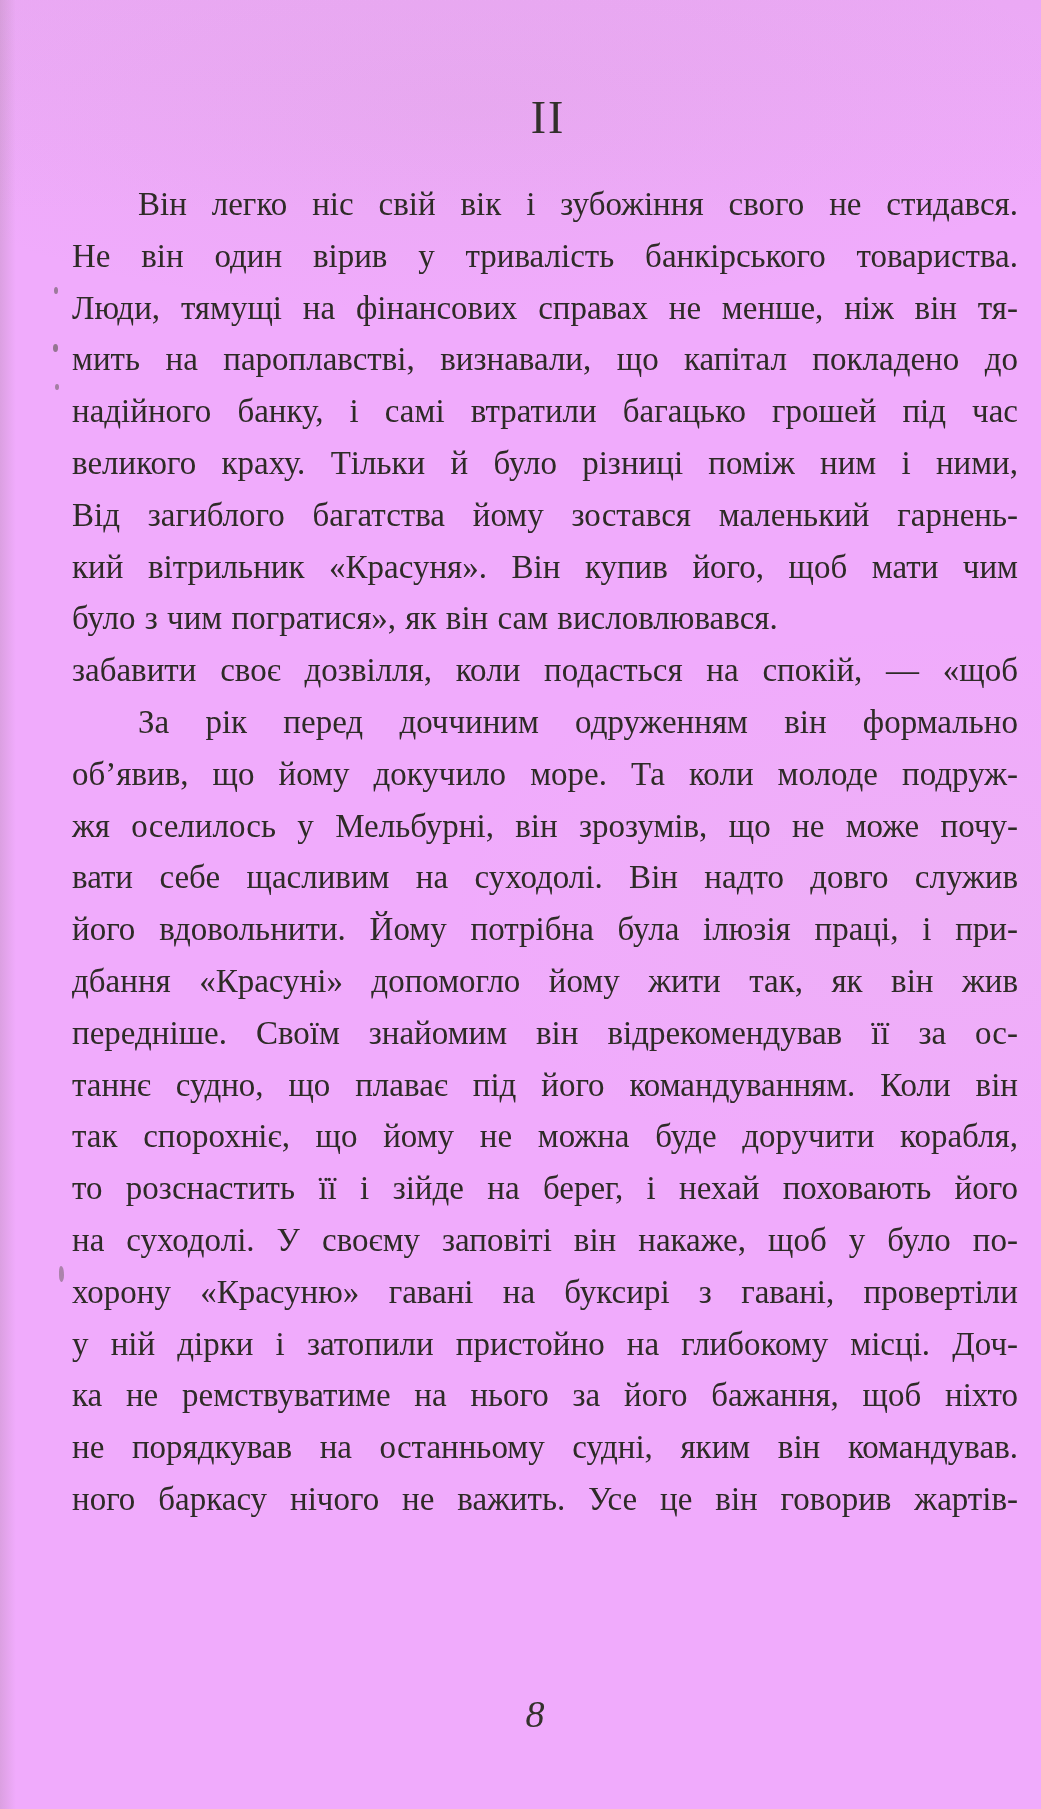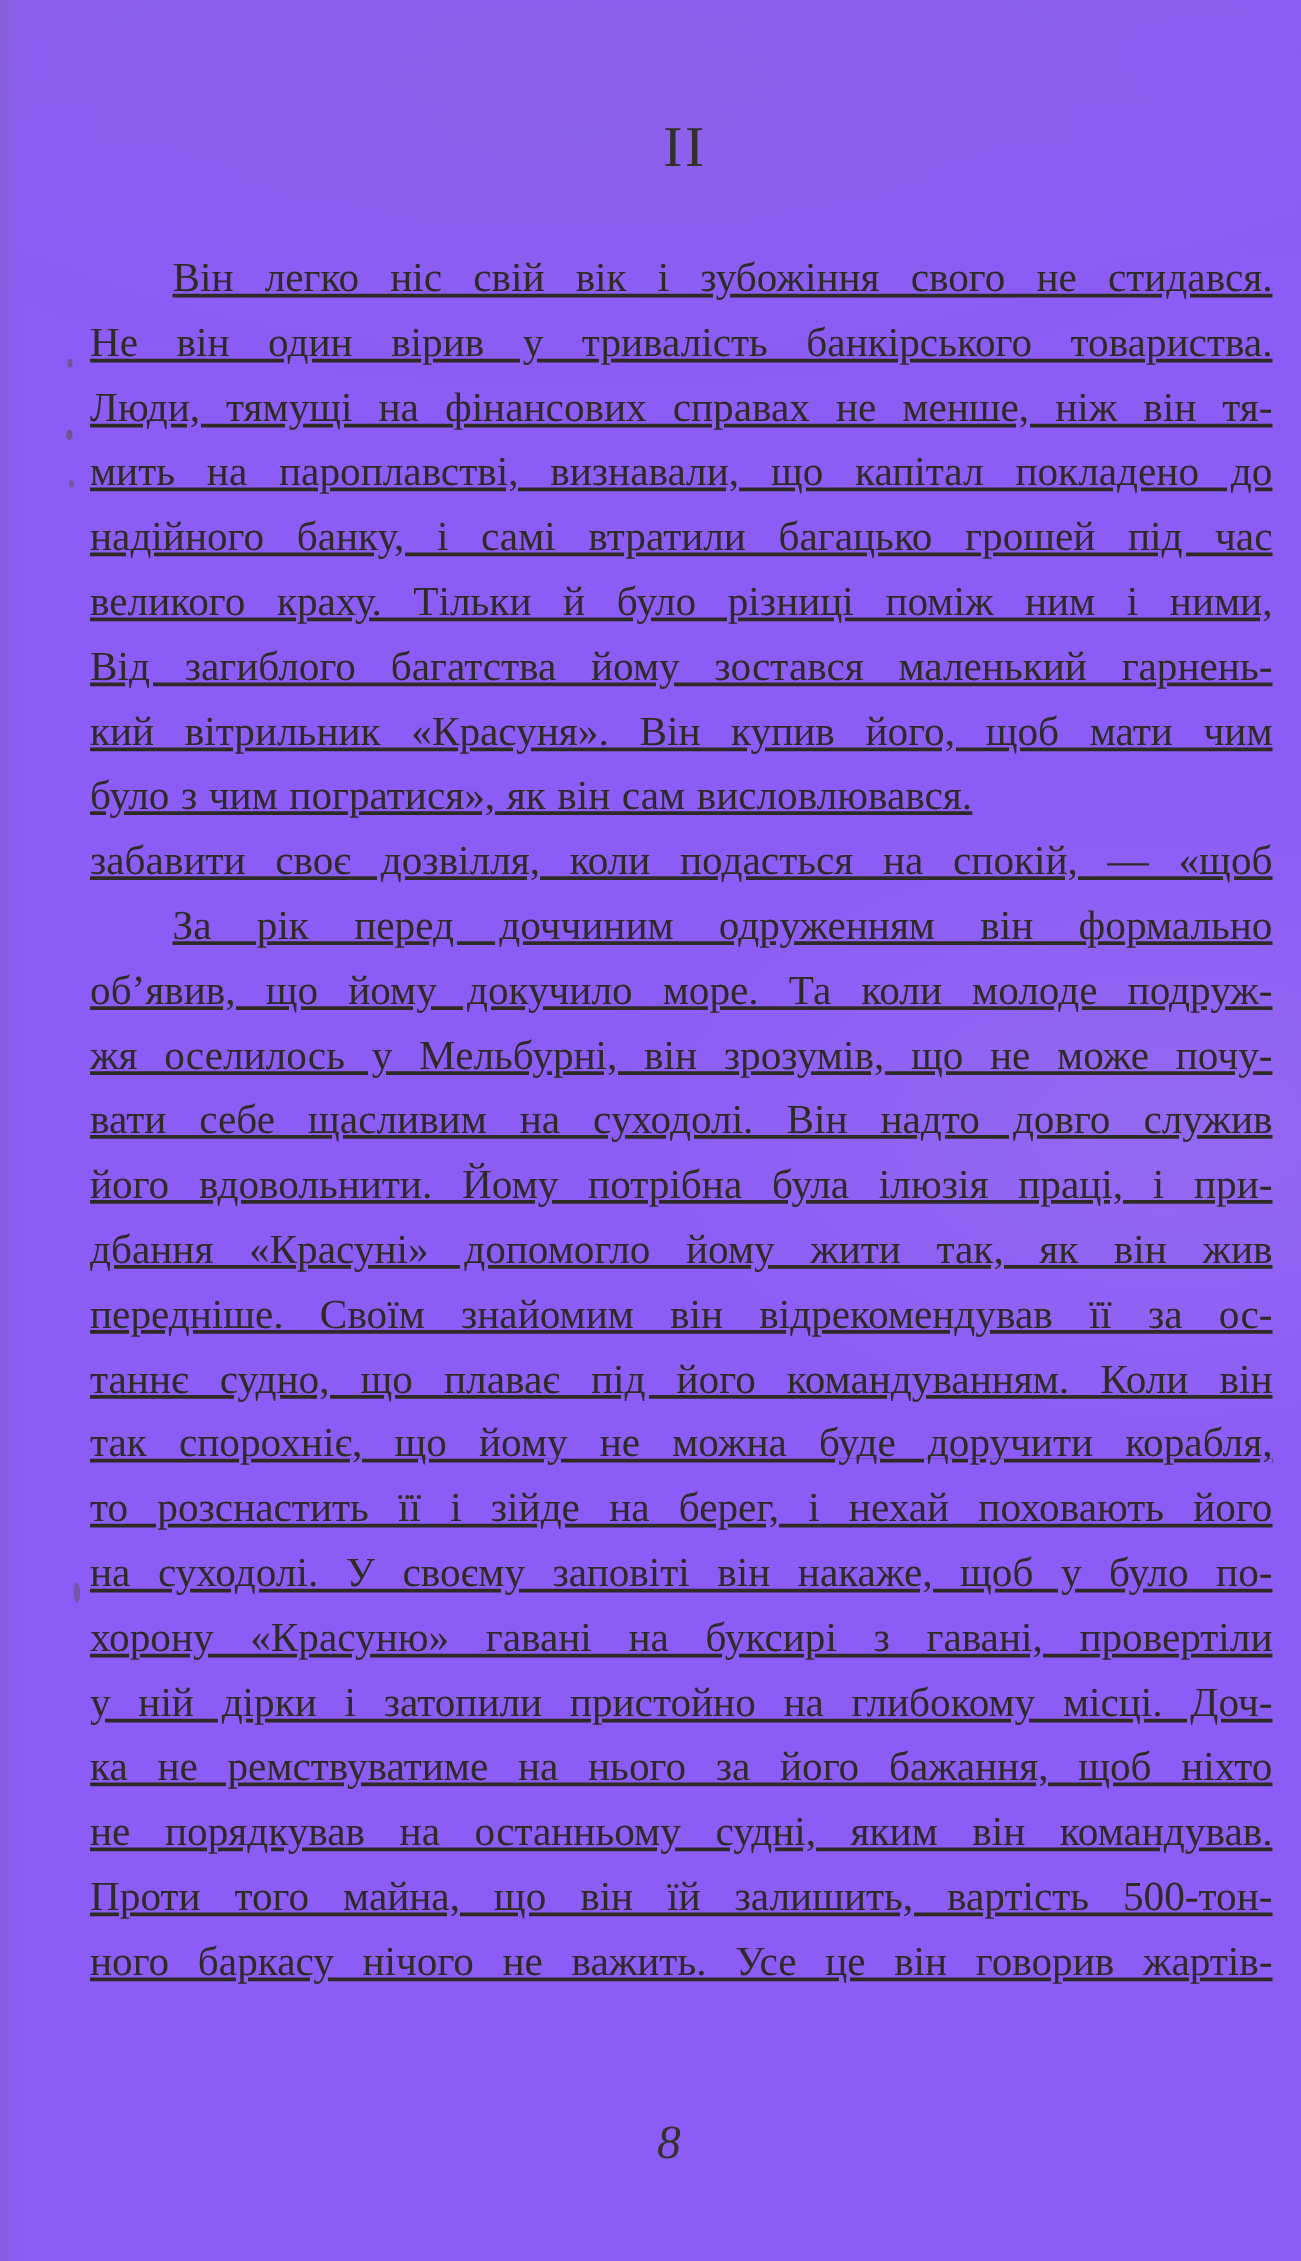--- a/index.html
+++ b/index.html
@@ -5,21 +5,21 @@
   html, body {
     margin: 0;
     padding: 0;
     background: #e9e6df;
   }
   .page {
     position: relative;
     width: 1041px;
     height: 1809px;
     margin: 0 auto;
-    background: #8b5cf6;
+    background: #f0abfc;
     overflow: hidden;
     font-family: "Liberation Serif", "DejaVu Serif", serif;
     color: #2e2b27;
   }
   
   .page::before {
     content: "";
     position: absolute;
     inset: 0;
     background:
@@ -41,24 +41,23 @@
     left: 72px;
     width: 952px;
     text-align: center;
     font-size: 46px;
     line-height: 52px;
     letter-spacing: 2px;
     color: #32302b;
   }
   .body-text {
     position: absolute;
-    top: 198px;
+    top: 179px;
     left: 72px;
     width: 946px;
-    text-decoration: underline;
   }
   .line {
     font-size: 33px;
     line-height: 51.8px;
     text-align: justify;
     text-align-last: justify;
     white-space: nowrap;
     word-spacing: 1px;
   }
   .line.indent { text-indent: 66px; }
@@ -118,18 +117,17 @@
       <div class="line">дбання «Красуні» допомогло йому жити так, як він жив</div>
       <div class="line">передніше. Своїм знайомим він відрекомендував її за ос-</div>
       <div class="line">таннє судно, що плаває під його командуванням. Коли він</div>
       <div class="line">так спорохніє, що йому не можна буде доручити корабля,</div>
       <div class="line">то розснастить її і зійде на берег, і нехай поховають його</div>
       <div class="line">на суходолі. У своєму заповіті він накаже, щоб у було по-</div>
       <div class="line">хорону «Красуню» гавані на буксирі з гавані, провертіли</div>
       <div class="line">у ній дірки і затопили пристойно на глибокому місці. Доч-</div>
       <div class="line">ка не ремствуватиме на нього за його бажання, щоб ніхто</div>
       <div class="line">не порядкував на останньому судні, яким він командував.</div>
-      <div class="line">Проти того майна, що він їй залишить, вартість 500-тон-</div>
       <div class="line">ного баркасу нічого не важить. Усе це він говорив жартів-</div>
     </div>
 
   <div class="page-number">8</div>
 </div>
 
 </body></html>

